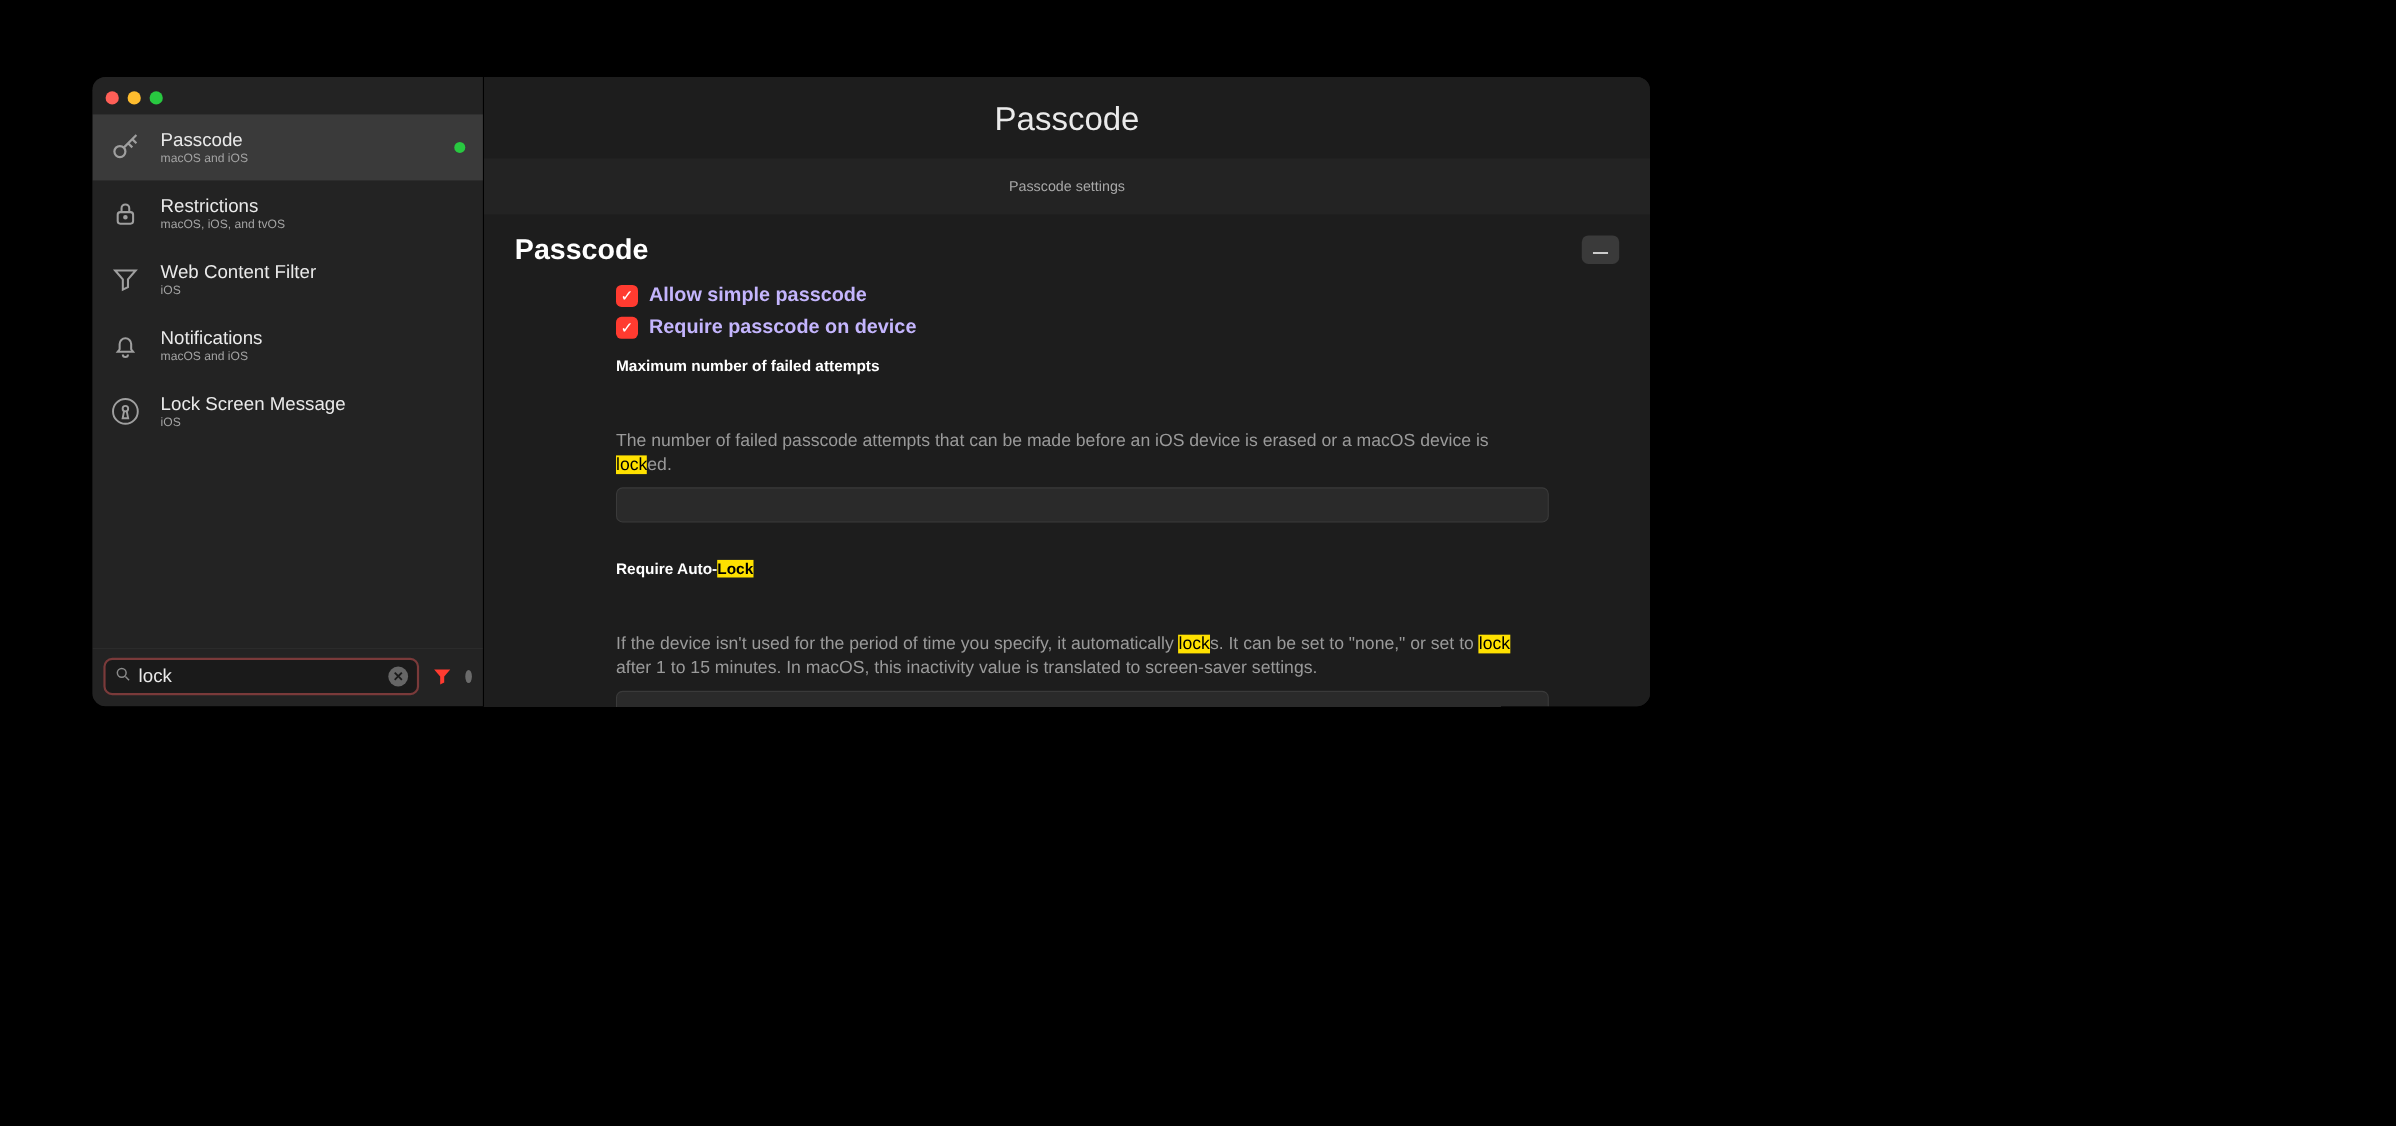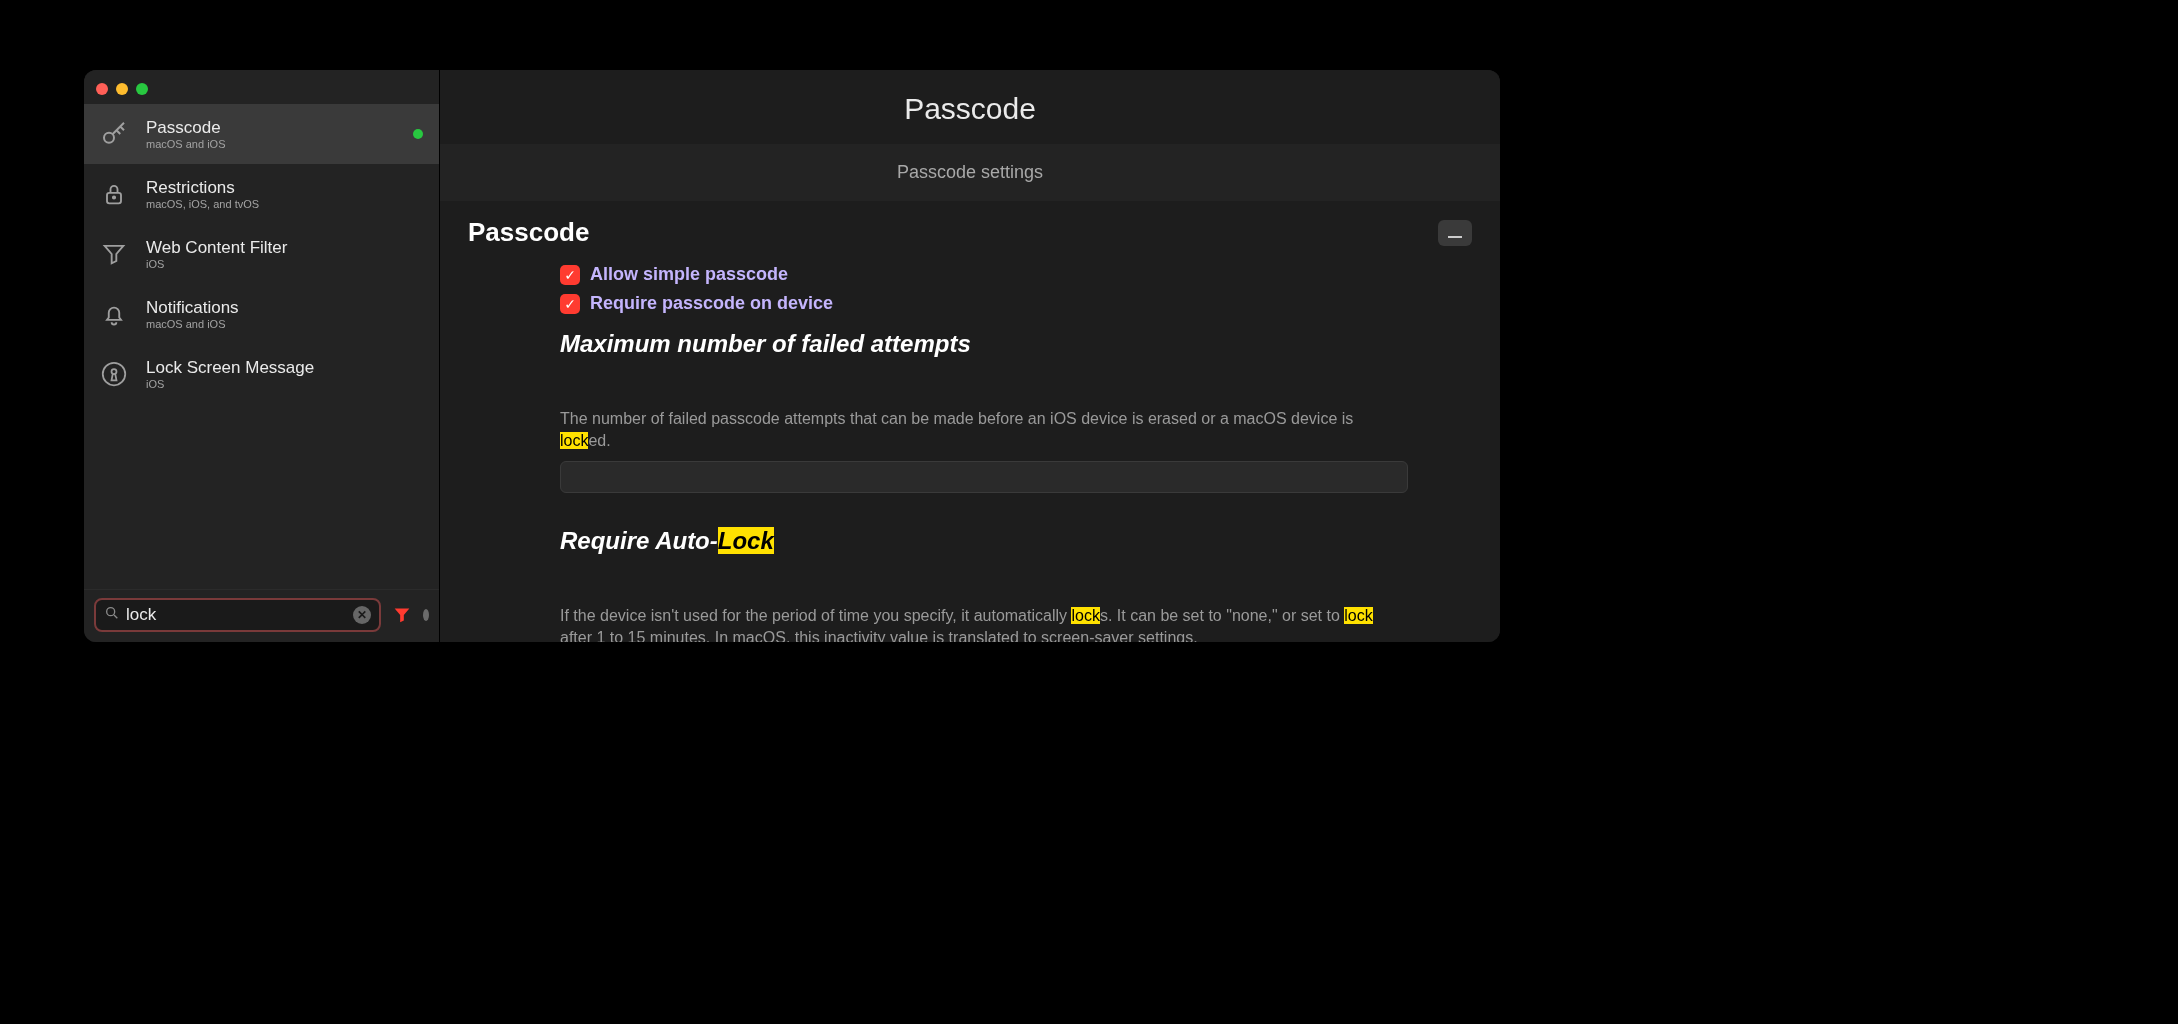--- a/index.html
+++ b/index.html
@@ -113,21 +113,21 @@
     text-align: center;
     font-size: 30px;
     font-weight: 300;
     color: #eaeaea;
     padding: 22px 0 18px;
   }
   .hr { height:1px; background:#3a3a3a; margin: 0 20px; }
   .subheader {
     text-align: center;
     color: #a8a8a8;
-    font-size: 18px;
+    font-size: 13px;
     padding: 18px 0;
     background: #232323;
   }
   .section {
     padding: 16px 28px;
   }
   .section-head {
     display: flex; align-items: center; justify-content: space-between;
     padding-bottom: 12px;
   }
@@ -143,21 +143,21 @@
     display: flex; align-items: center; gap: 10px; padding: 4px 0;
   }
   .checkbox {
     width: 20px; height: 20px; border-radius: 5px;
     background: #ff3b30; color: #fff;
     display:flex; align-items:center; justify-content:center;
     font-size: 14px;
   }
   .check-label { font-size: 18px; font-weight: 600; color: #c4b5fd; }
   .field { padding: 12px 0 6px; }
-  .field-label { font-size: 24px; font-weight: 600; color: #fff; font-style: italic; }
+  .field-label { font-size: 14px; font-weight: 600; color: #fff; }
   .field-desc { color: #9a9a9a; font-size: 16px; padding-top: 4px; line-height: 1.35; margin-top: 46px; }
   .field-input {
     margin-top: 10px;
     height: 32px;
     background: #2a2a2a;
     border: 1px solid #3a3a3a;
     border-radius: 6px;
     width: 100%;
     color: #eaeaea;
     font-size: 15px;

